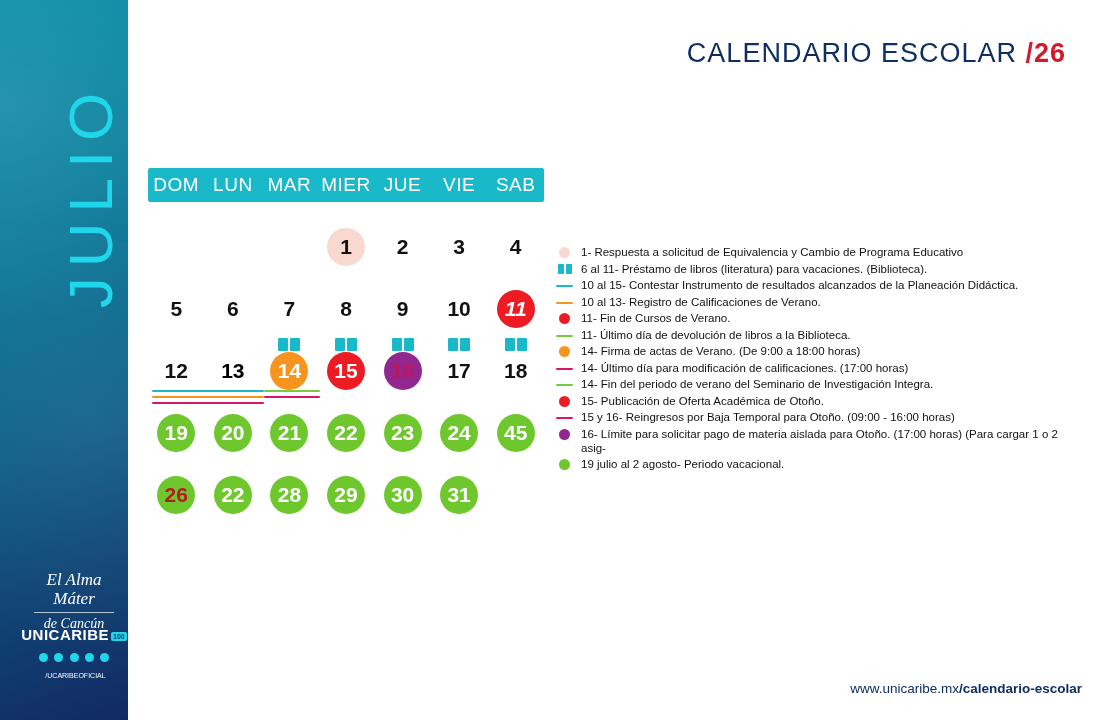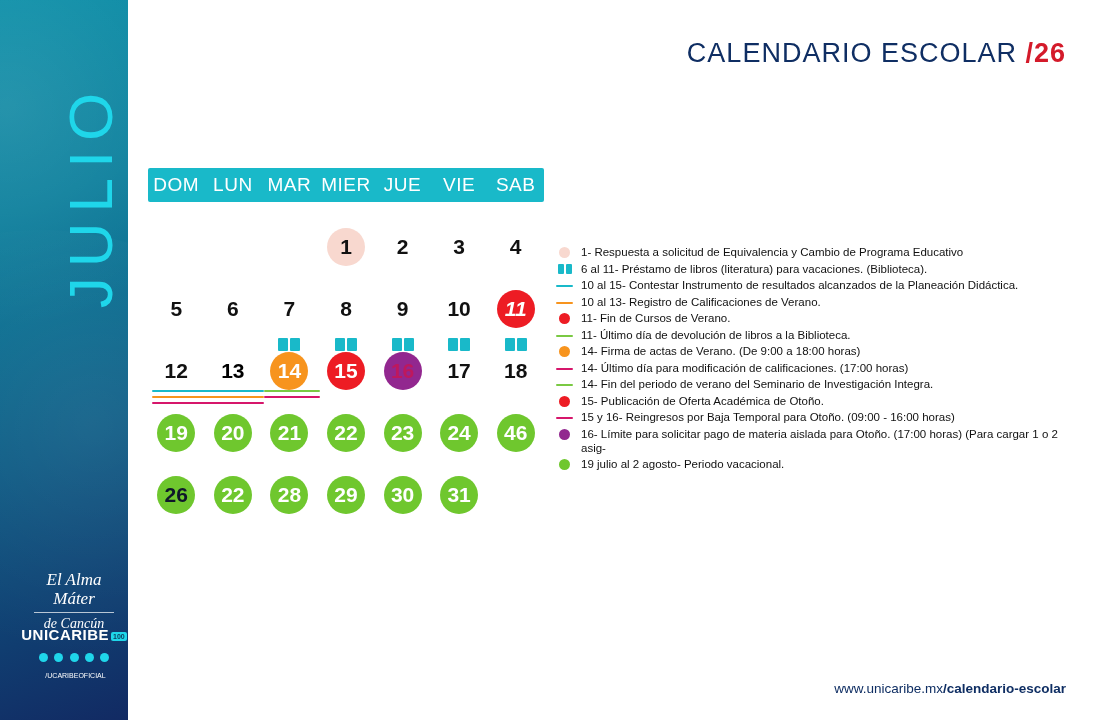--- a/index.html
+++ b/index.html
@@ -130,21 +130,21 @@
   .swatch .line { position:absolute; left:0; top:7px; width:17px; height:2px; border-radius:1px; }
   .swatch .bookicon { position:absolute; left:2px; top:2px; width:14px; height:10px; }
   .swatch .bookicon .pg { position:absolute; top:0; width:6px; height:10px; background:#19b9c9; border-radius:1px; }
   .swatch .bookicon .pg.l { left:0; }
   .swatch .bookicon .pg.r { right:0; }
   .swatch .bookicon .sp { position:absolute; left:6px; top:1px; width:2px; height:8px; background:#ffffff; }
   .legend-text { font-size:11.5px; color:#111111; line-height:14px; }
 
   
   #footer-url {
-    position:absolute; right:44px; bottom:24px;
+    position:absolute; right:28px; bottom:24px;
     font-size:13.5px; color:#0f2e63;
   }
   #footer-url .bold { font-weight:bold; }
 </style>
 </head>
 <body>
 
 <div id="sidebar">
   <div class="swoosh1"></div>
   <div class="swoosh2"></div>
@@ -292,25 +292,25 @@
       <div class="cell">
         <div class="marker" style="background: rgb(111, 199, 46);"></div>
         <div class="daynum" style="color: rgb(255, 255, 255);">23</div>
       </div>
       <div class="cell">
         <div class="marker" style="background: rgb(111, 199, 46);"></div>
         <div class="daynum" style="color: rgb(255, 255, 255);">24</div>
       </div>
       <div class="cell">
         <div class="marker" style="background: rgb(111, 199, 46);"></div>
-        <div class="daynum" style="color: rgb(255, 255, 255);">46</div>
-      </div>
-      <div class="cell">
-        <div class="marker" style="background: rgb(111, 199, 46);"></div>
-        <div class="daynum" style="color: #0f172a;">26</div>
+        <div class="daynum" style="color: rgb(255, 255, 255);">45</div>
+      </div>
+      <div class="cell">
+        <div class="marker" style="background: rgb(111, 199, 46);"></div>
+        <div class="daynum" style="color: #b91c1c;">26</div>
       </div>
       <div class="cell">
         <div class="marker" style="background: rgb(111, 199, 46);"></div>
         <div class="daynum" style="color: rgb(255, 255, 255);">22</div>
       </div>
       <div class="cell">
         <div class="marker" style="background: rgb(111, 199, 46);"></div>
         <div class="daynum" style="color: rgb(255, 255, 255);">28</div>
       </div>
       <div class="cell">

